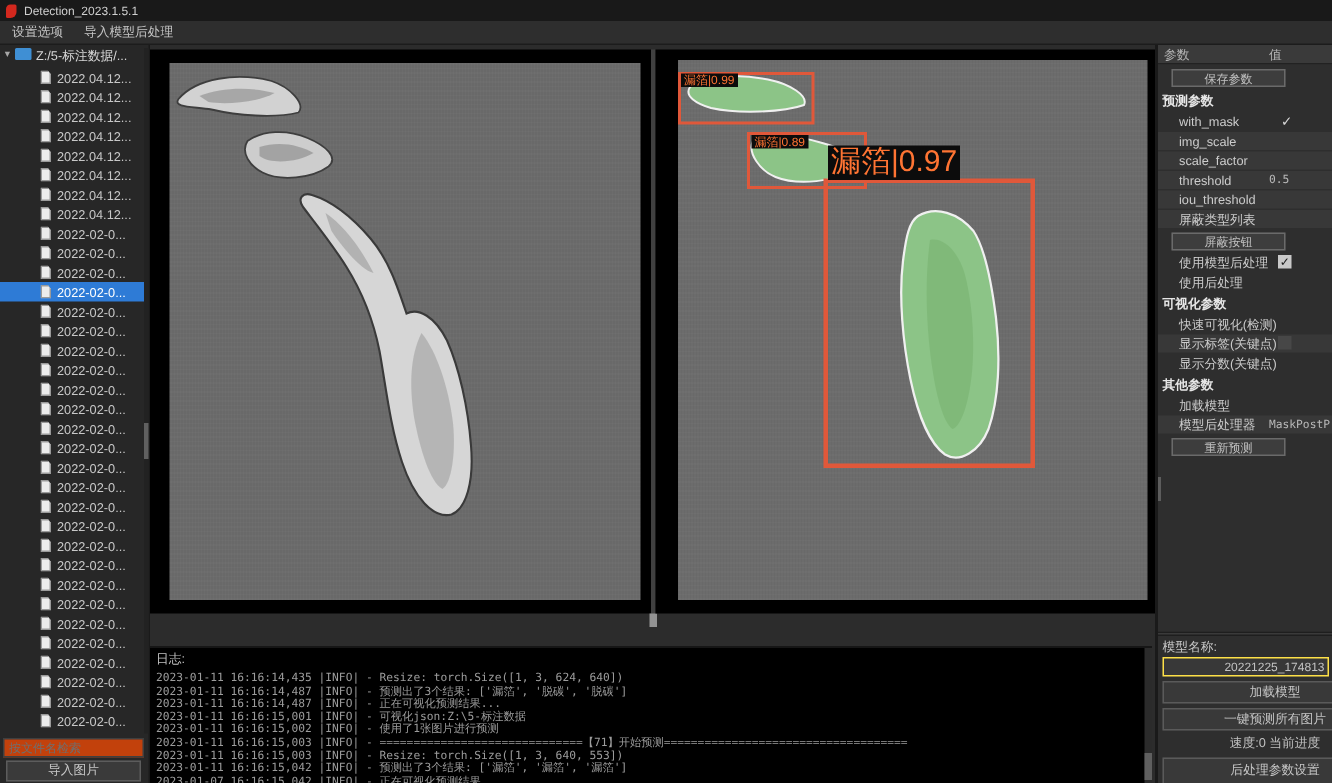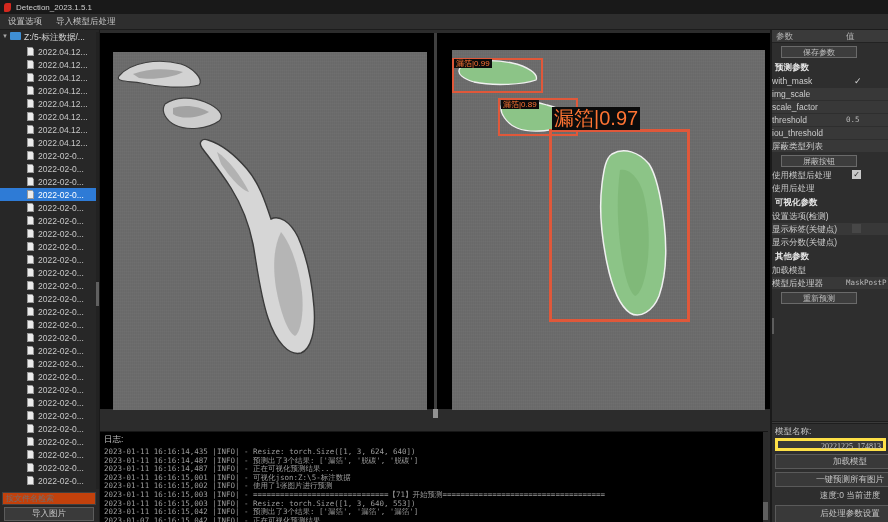--- a/index.html
+++ b/index.html
@@ -38,21 +38,21 @@
   
   .center{ position:absolute; left:100px; top:30px; width:670px; bottom:0; }
   .images{ position:absolute; top:3px; left:0; width:670px; height:376px; }
   .panel{ position:absolute; top:0; height:376px; background:#000; }
   .panel.pleft{ left:0; width:334px; }
   .splitter{ position:absolute; left:334px; width:3px; top:0; height:385px; background:#404040; }
   .split-handle{ position:absolute; bottom:0; left:-1px; width:5px; height:9px; background:#939393; }
   .panel.pright{ left:337px; width:333px; }
   .gray-img{ position:absolute; background:#6c6c6c;
     background-image:repeating-linear-gradient(0deg, rgba(255,255,255,.02) 0 1px, transparent 1px 3px),
-      repeating-linear-gradient(90deg, rgba(0,0,0,.03) 0 1px, transparent 1px 2px); overflow:hidden;margin-top:10px; }
+      repeating-linear-gradient(90deg, rgba(0,0,0,.03) 0 1px, transparent 1px 2px); overflow:hidden; }
   .pleft .gray-img{ left:13px; top:9px; width:314px; height:358px; }
   .pright .gray-img{ left:15px; top:7px; width:313px; height:360px; }
   .dbox{ position:absolute; border-style:solid; border-color:#e0583a; }
   .dlabel{ position:absolute; background:#0c0c0c; color:#ff7433; white-space:nowrap;
     padding:0 2px; line-height:1.15; font-family:"Liberation Sans",sans-serif; }
 
   .log{ position:absolute; left:0; width:668px; top:401px; bottom:0; background:#000000;
     border-top:1px solid #161616; padding:2px 0 0 4px; overflow:hidden; }
   .log-title{ font-size:8.5px; color:#c0c0c0; margin-bottom:2px; }
   .log-line{ font-family:"DejaVu Sans Mono",monospace; font-size:7.5px; line-height:8.6px;
@@ -64,35 +64,35 @@
   .rightpanel{ position:absolute; right:0; top:30px; width:118px; bottom:0;
     background:#2e2e2e; border-left:2px solid #1a1a1a; overflow:hidden; }
   .pheader{ height:13px; background:#3a3a3a; border-bottom:1px solid #222; position:relative;
     font-size:8.5px; color:#b5b5b5; }
   .pheader .c1{ position:absolute; left:4px; top:1px; }
   .pheader .c2{ position:absolute; left:74px; top:1px; }
   .pbtn{ display:block; height:12px; width:76px; margin:3px 0 2px 9px; background:#3d3d3d;
     border:1px solid #6a6a6a; color:#c0c0c0; font-size:8px; line-height:9px; font-family:"Liberation Sans",sans-serif; }
   .psection{ font-size:8.5px; font-weight:bold; color:#e6e6e6; padding:2px 0 1px 3px; }
   .prow{ position:relative; height:12px; line-height:12px; font-size:8.5px; color:#cccccc;
-    margin-bottom:1px; white-space:nowrap; }
+    padding-left:14px; margin-bottom:1px; white-space:nowrap; }
   .prow.lit{ background:#383838; }
   .pval{ position:absolute; left:74px; top:0; color:#b9b9b9; font-family:"DejaVu Sans Mono",monospace; font-size:7.5px; }
   .pcheck{ position:absolute; left:82px; top:0; color:#d5d5d5; font-size:9px; }
   .cbox{ position:absolute; left:80px; top:1px; width:9px; height:9px; }
   .cbox.on{ background:#c9c9c9; color:#1c1c1c; font-size:8px; line-height:9px; text-align:center; }
   .cbox.off{ background:#474747; }
   .rp-thumb{ position:absolute; left:0; top:288px; width:2px; height:16px; background:#5d5d5d; }
 
   .rp-bottom{ position:absolute; left:0; bottom:0; width:180px; height:101px; }
   .rp-divider{ height:3px; background:#3a3a3a; border-top:1px solid #1e1e1e; border-bottom:1px solid #1e1e1e; margin-bottom:2px; }
   .model-label{ font-size:8.5px; color:#c8c8c8; padding-left:3px; height:12px; }
-  .model-name{ width:111px; margin-left:3px; height:13px; background:#383838; border:3px solid #fde047;
+  .model-name{ width:111px; margin-left:3px; height:13px; background:#383838; border:1px solid #fde047;
     color:#c3c3c3; font-size:8px; line-height:11px; text-align:right; padding-right:2px;
-    font-family:Liberation Serif, serif; }
+    font-family:Liberation Sans, sans-serif; }
   .bigbtn{ display:block; width:150px; margin:3px 0 0 3px; height:15px; background:#393939;
     border:1px solid #5a5a5a; color:#c6c6c6; font-size:8.5px; font-family:"Liberation Sans",sans-serif; }
   .speed{ width:150px; margin:3px 0 0 3px; height:12px; font-size:8.5px; color:#c0c0c0; text-align:center; }
   .bigbtn.partial{ height:18px; }
 </style>
 </head>
 <body>
 
 <div class="window">
 
@@ -359,21 +359,21 @@
     <button class="pbtn">屏蔽按钮</button>
     <div class="prow">
       <span>使用模型后处理</span>
       <span class="cbox on">✓</span>
     </div>
     <div class="prow">
       <span>使用后处理</span>
     </div>
     <div class="psection">可视化参数</div>
     <div class="prow">
-      <span>设置选项(检测)</span>
+      <span>快速可视化(检测)</span>
     </div>
     <div class="prow lit">
       <span>显示标签(关键点)</span>
       <span class="cbox off"></span>
     </div>
     <div class="prow">
       <span>显示分数(关键点)</span>
     </div>
     <div class="psection">其他参数</div>
     <div class="prow">

